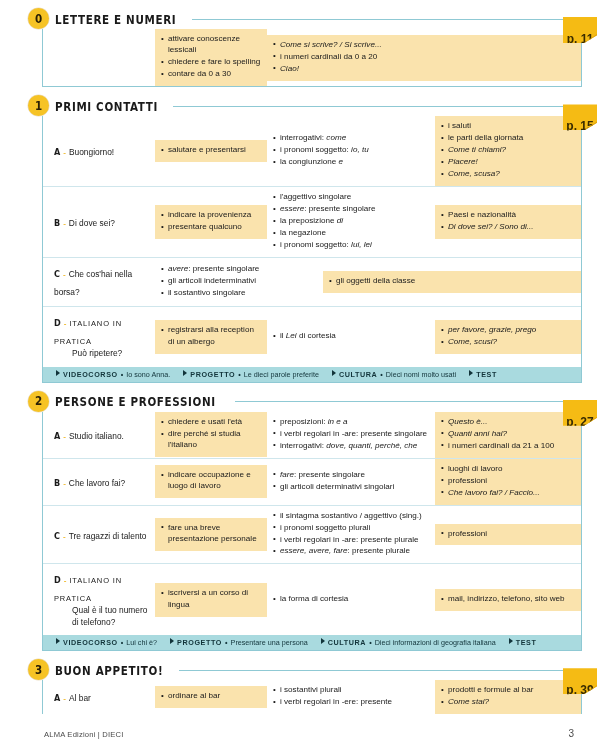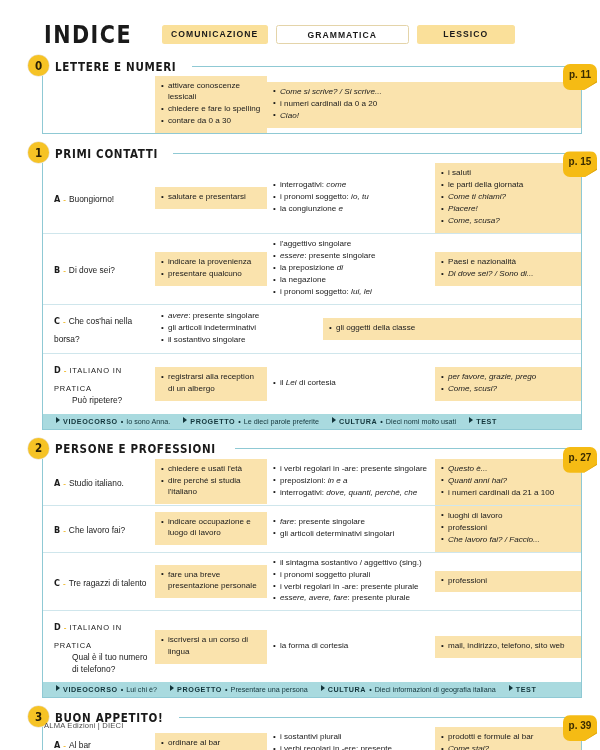--- a/index.html
+++ b/index.html
@@ -48,25 +48,24 @@
     transform:scaleX(.93);transform-origin:left center;
   }
   .unit-rule{flex:1;height:1px;background:#8fc9d4;margin-left:7px;margin-right:0;}
 
   .unit-body{
     border:1px solid #8fc9d4;border-top:none;border-bottom:none;
     position:relative;background:#fff;
   }
   .pagetab{
     position:absolute;right:-16px;top:-12px;width:34px;height:26px;
-    background:#f5bb14;color:#3a2c00;font-size:10px;font-weight:700;
-    display:flex;align-items:flex-start;justify-content:center;padding-top:5px;
+    background:#f5bb14;color:#3a2c00;font-size:12px;font-weight:700;
+    display:flex;align-items:flex-start;justify-content:center;padding-top:15px;
     box-sizing:border-box;z-index:4;
     clip-path:polygon(0 0,100% 0,100% 70%,62% 100%,0 100%);
-    border-radius:7px;
   }
   .pagetab:after{
     content:"";position:absolute;right:0;bottom:0;width:13px;height:9px;
     background:#dca20c;clip-path:polygon(100% 0,100% 100%,0 100%);
   }
 
   
   .row{display:flex;border-bottom:1px solid #cfe6ec;min-height:26px;align-items:center;}
   .row:last-of-type{border-bottom:none;}
   .c-label{width:112px;flex:0 0 112px;padding:5px 3px 7px 11px;box-sizing:border-box;}
@@ -119,28 +118,20 @@
     display:flex;align-items:flex-end;justify-content:space-between;
   }
   .foot-left{font-size:7.6px;color:#4a4a4a;letter-spacing:.2px;}
   .foot-right{font-size:10px;color:#4a4a4a;}
 </style>
 </head>
 <body>
 
 <div class="page">
 
-  <div class="header">
-    <div class="indice-title">INDICE</div>
-    <div class="col-tabs">
-      <div class="tab fill tab-com">COMUNICAZIONE</div>
-      <div class="tab outline tab-gra">GRAMMATICA</div>
-      <div class="tab fill tab-les">LESSICO</div>
-    </div>
-  </div>
 
   <div id="units-container">
       <div class="unit">  
         <div class="unit-head">    
           <div class="unit-badge">0</div>    
           <div class="unit-name">LETTERE E NUMERI</div>    
           <div class="unit-rule"></div>  
         </div>  
         <div class="unit-body">    
           <div class="pagetab">p. 11</div>
@@ -302,22 +293,22 @@
               <div><span class="letter">A</span><span class="dash">-</span><span class="lesson-title">Studio italiano.</span></div>  
             </div>  
             <div class="c-com pad yellow">
               <ul class="items">
                 <li>chiedere e usati l'età</li>
                 <li>dire perché si studia l'italiano</li>
               </ul>
             </div>  
             <div class="c-gra pad">
               <ul class="items">
+                <li>preposizioni: <span class="it">in e a</span></li>
                 <li>i verbi regolari in -are: presente singolare</li>
-                <li>preposizioni: <span class="it">in e a</span></li>
                 <li>interrogativi: <span class="it">dove, quanti, perché, che</span></li>
               </ul>
             </div>  
             <div class="c-les pad yellow">
               <ul class="items">
                 <li><span class="it">Questo è...</span></li>
                 <li><span class="it">Quanti anni hai?</span></li>
                 <li>i numeri cardinali da 21 a 100</li>
               </ul>
             </div>

